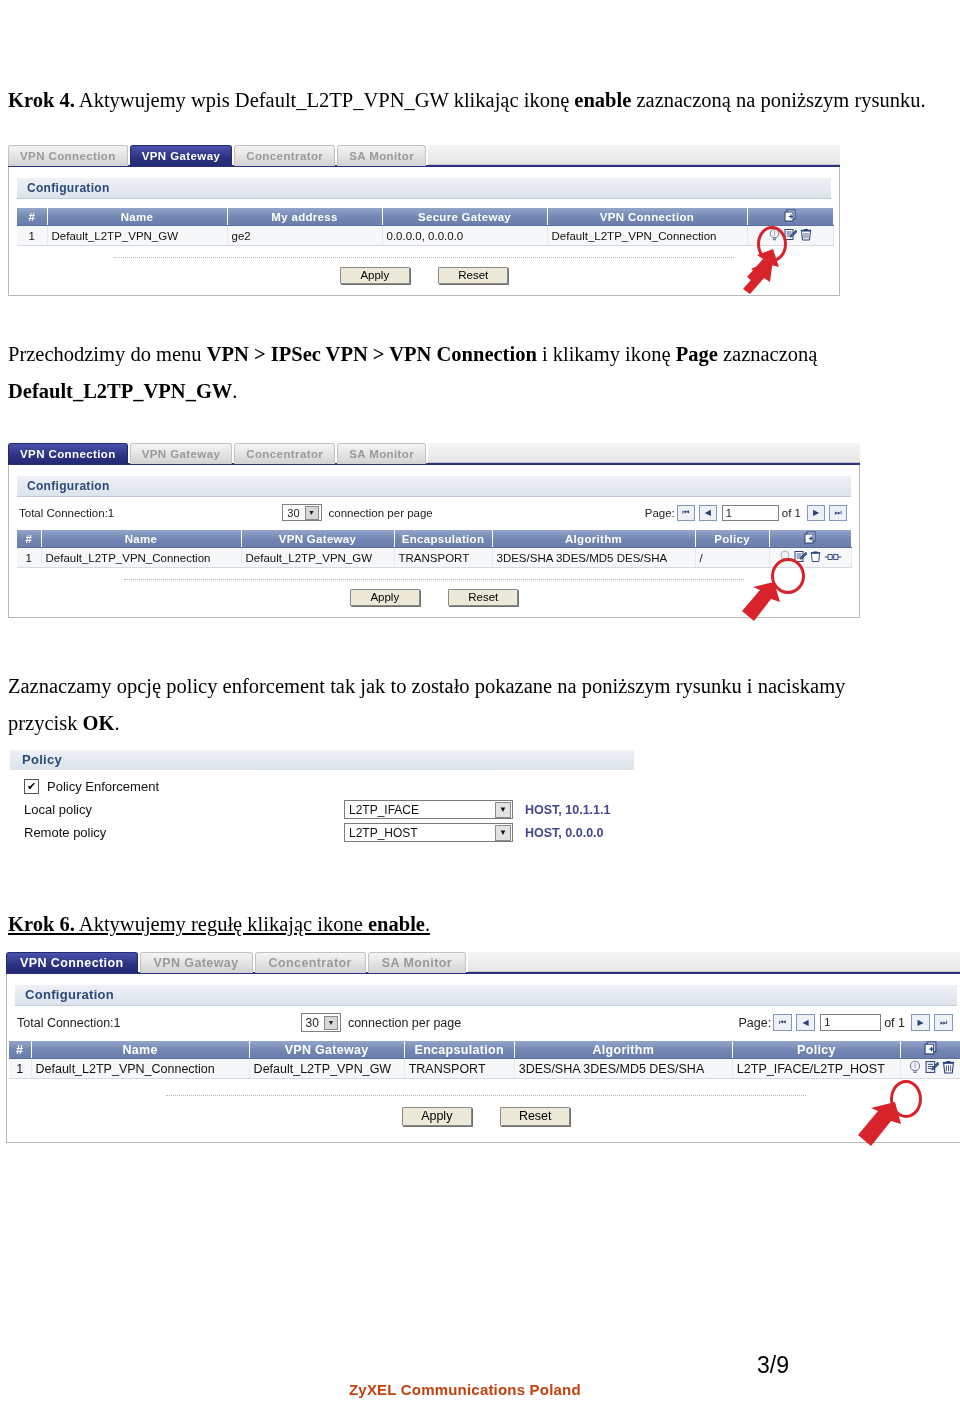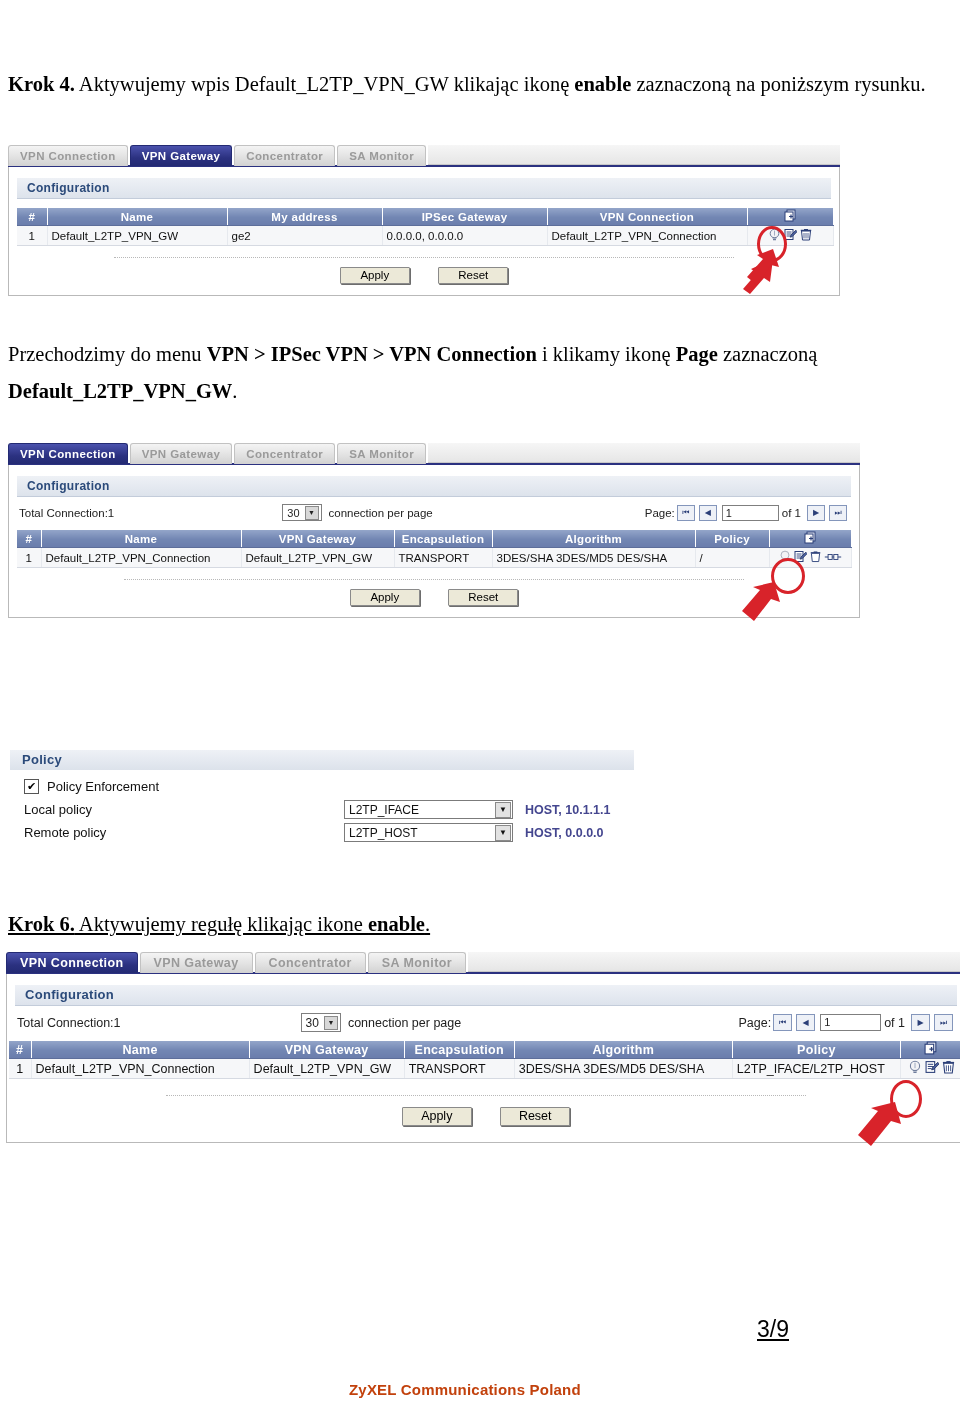--- a/index.html
+++ b/index.html
@@ -240,21 +240,21 @@
     font-size:15px;font-weight:bold;color:#c2410c;
     letter-spacing:0.2px;
   }
 </style>
 </head>
 <body>
 
 <div class="page">
 
 
-  <div class="prose" style="left:8px;top:66px;width:930px;">
+  <div class="prose" style="left:8px;top:82px;width:930px;">
     <b>Krok 4.</b><span> Aktywujemy wpis Default_L2TP_VPN_GW klikając ikonę </span><b>enable</b><span> zaznaczoną na poniższym rysunku.</span>
   </div>
 
   <div class="uiwin" style="left:8px;top:143px;width:832px;">
     <div class="tabbar">
       <div class="tab">VPN Connection</div>
       <div class="tab active">VPN Gateway</div>
       <div class="tab">Concentrator</div>
       <div class="tab">SA Monitor</div>
       <div class="tabfill"></div>
@@ -269,21 +269,21 @@
             <col style="width:155px">
           <col style="width:165px">
             <col style="width:200px">
             <col style="width:86px">
         </colgroup>
         <thead>
           <tr>
             <th>#</th>
             <th>Name</th>
             <th>My address</th>
-            <th>IPSec Gateway</th>
+            <th>Secure Gateway</th>
             <th>VPN Connection</th>
             <th>
               <span class="ico">
                 <svg width="13" height="13" viewBox="0 0 13 13">
                   <rect x="3" y="1" width="8" height="9" fill="#e9edf6" stroke="#2b3f78" stroke-width="1"></rect>
                   <rect x="1" y="3" width="8" height="9" fill="#ffffff" stroke="#2b3f78" stroke-width="1"></rect>
                   <path d="M5 7.5h4M7 5.5v4" stroke="#2b3f78" stroke-width="1.2"></path>
                 </svg>
               </span>
             </th>
@@ -457,20 +457,24 @@
         <span class="winbtn">Reset</span>
       </div>
     </div>
   </div>
 
   <div class="hl-ellipse" style="left:771px;top:558px;width:28px;height:30px;"></div>
   <svg class="arrow-svg" style="left:730px;top:578px;" width="62" height="52" viewBox="0 0 62 52">
     <path d="M44 4 L50 24 L41 21 L24 43 L12 33 L30 12 L23 9 Z" fill="#d8232a"></path>
   </svg>
 
+  <div class="prose" style="left:8px;top:668px;width:930px;">
+    <div style="height:37px;"><span>Zaznaczamy opcję policy enforcement tak jak to zostało pokazane na poniższym rysunku i naciskamy</span></div>
+    <div style="height:37px;"><span>przycisk </span><b>OK</b><span>.</span></div>
+  </div>
 
   <div class="policywin" style="left:10px;top:750px;width:624px;">
     <div class="policy-hdr">Policy</div>
     <div class="policy-body">
       <div class="chkrow">
         <span class="chkbox">✔</span>
         <span>Policy Enforcement</span>
       </div>
       <div class="polrow">
         <span class="pol-label">Local policy</span>
@@ -597,16 +601,16 @@
         <span class="winbtn" style="font-size:12.5px;">Reset</span>
       </div>
     </div>
   </div>
 
   <div class="hl-ellipse" style="left:890px;top:1080px;width:26px;height:32px;"></div>
   <svg class="arrow-svg" style="left:845px;top:1098px;" width="66" height="58" viewBox="0 0 66 58">
     <path d="M50 4 L56 26 L46 23 L26 48 L13 37 L33 13 L26 10 Z" fill="#d8232a"></path>
   </svg>
 
-  <div class="footer-pg" style="left:757px;top:1316px;text-decoration:underline;">3/9</div>
+  <div class="footer-pg" style="left:757px;top:1352px;">3/9</div>
   <div class="footer-co" style="left:349px;top:1381px;">ZyXEL Communications Poland</div>
 
 </div>
 
 </body></html>

